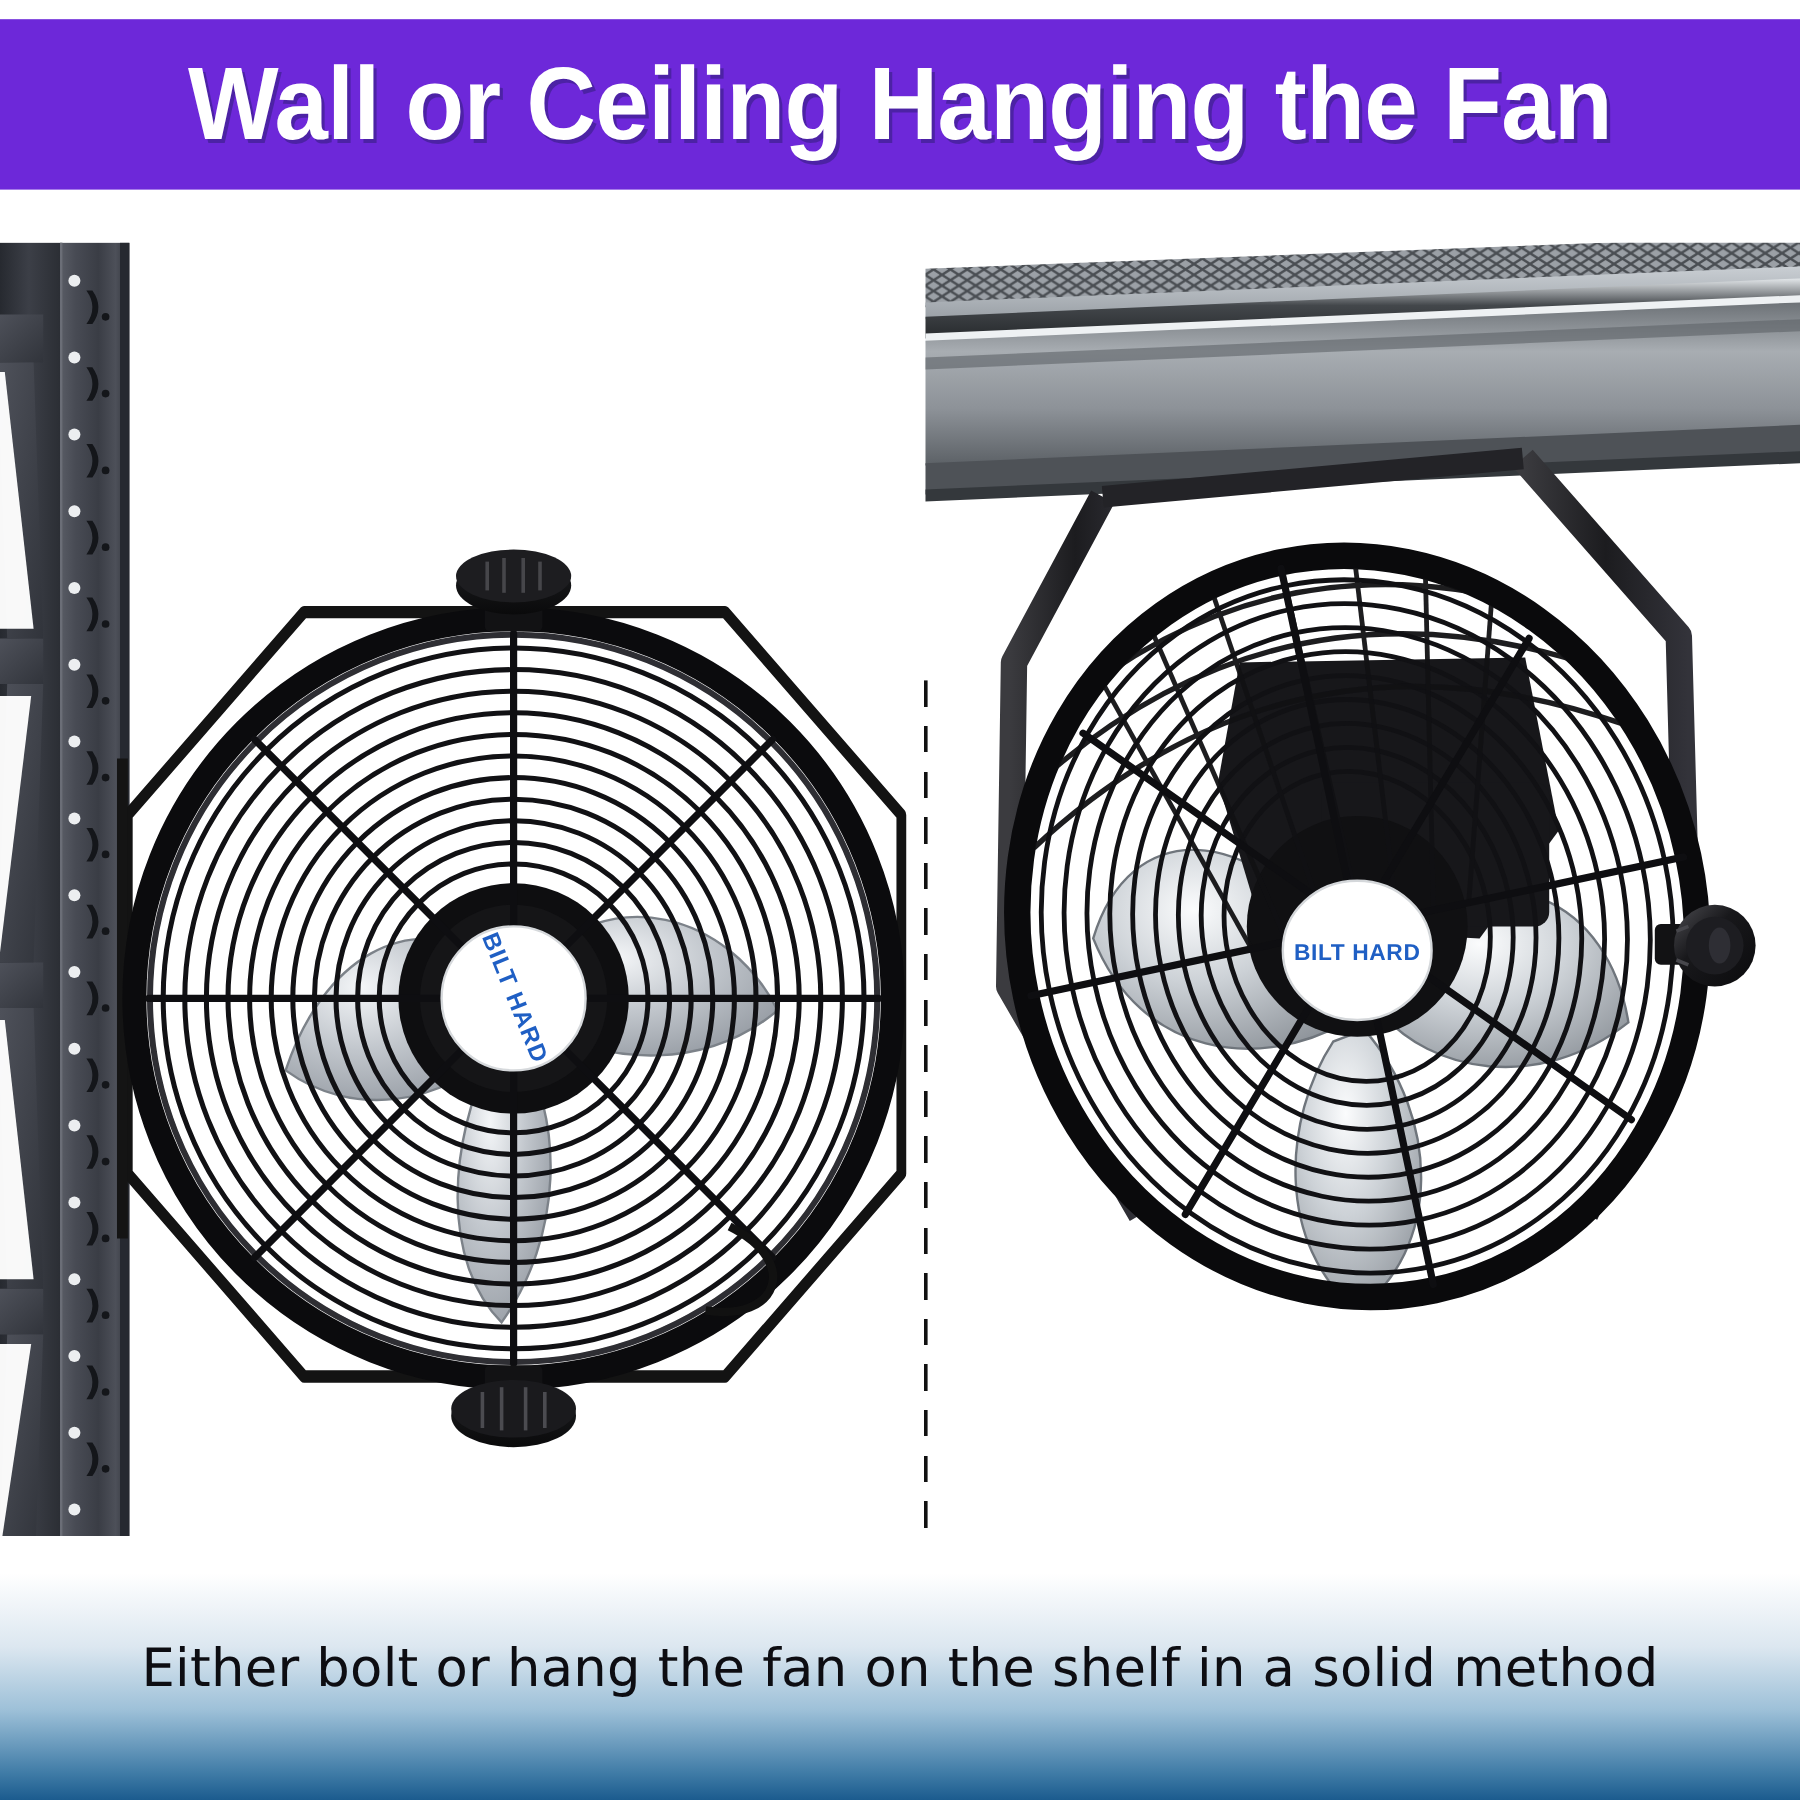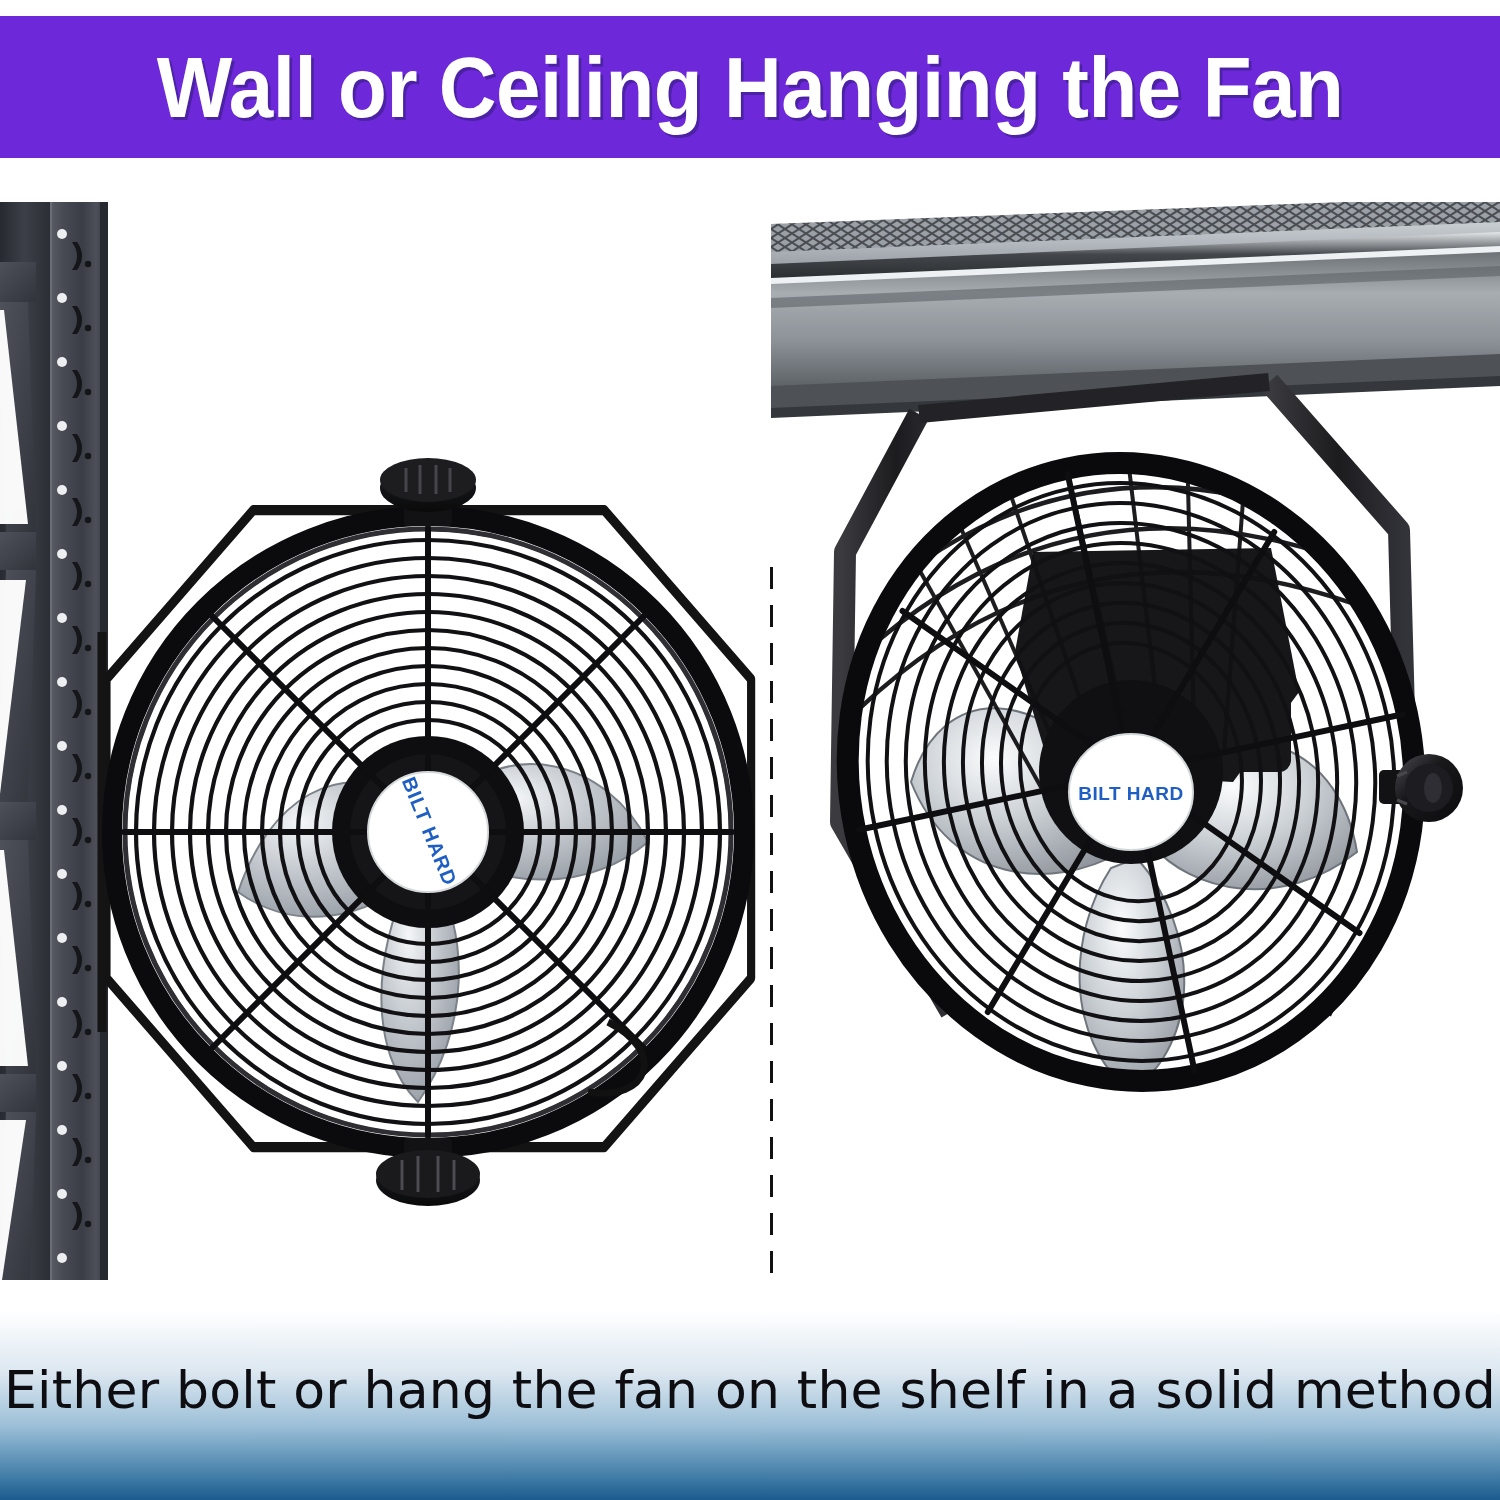--- a/index.html
+++ b/index.html
@@ -51,21 +51,21 @@
   .ceiling { position: absolute; left: 0; top: 0; width: 729px; height: 250px; overflow: hidden; }
 
   
   .footer {
     position: absolute; left: 0; top: 1280px; width: 1500px; height: 220px;
     background: linear-gradient(to bottom, #ffffff 0%, #ffffff 14%, #dce7f0 42%, #9dc0d8 66%, #3f7ba6 90%, #1B5B8E 100%);
     display: flex; align-items: center; justify-content: center;
   }
   .footer-caption {
     font-family: "DejaVu Sans", sans-serif;
-    font-size: 52px; color: #0d0d12; white-space: nowrap;
+    font-size: 44px; color: #0d0d12; white-space: nowrap;
     letter-spacing: 0.2px;
   }
 
   svg { display: block; }
   .no-sel { user-select: none; }
 </style>
 </head>
 <body>
 
 <div class="page">

